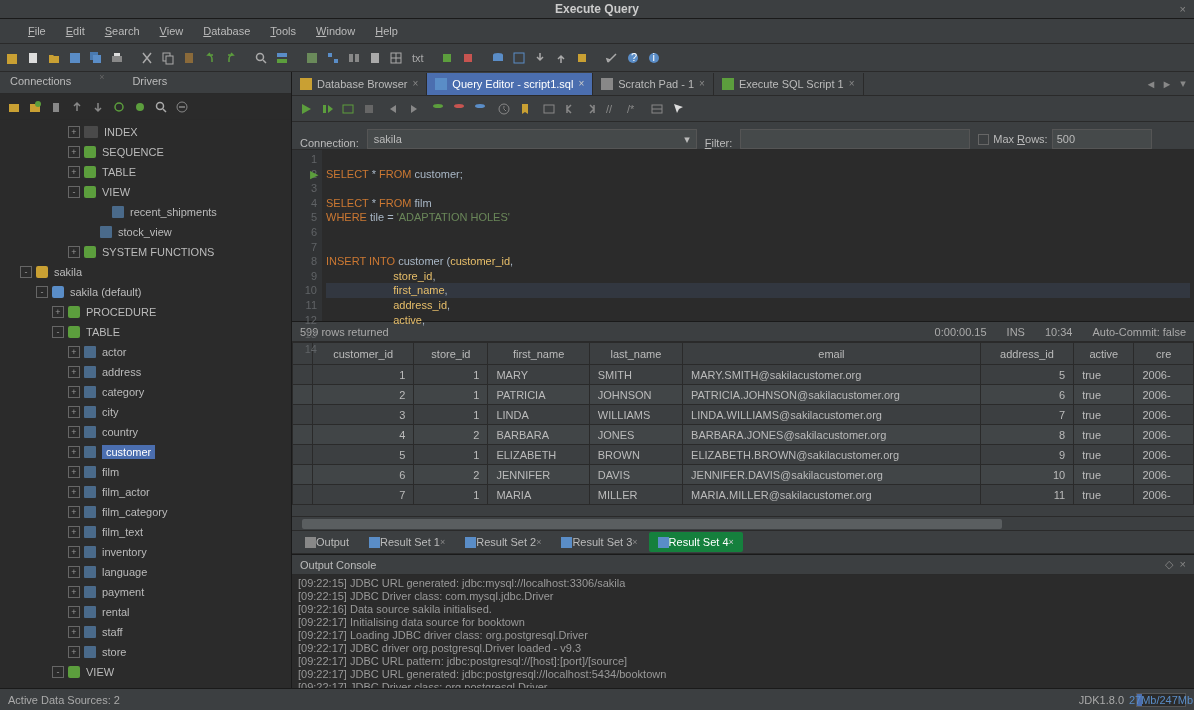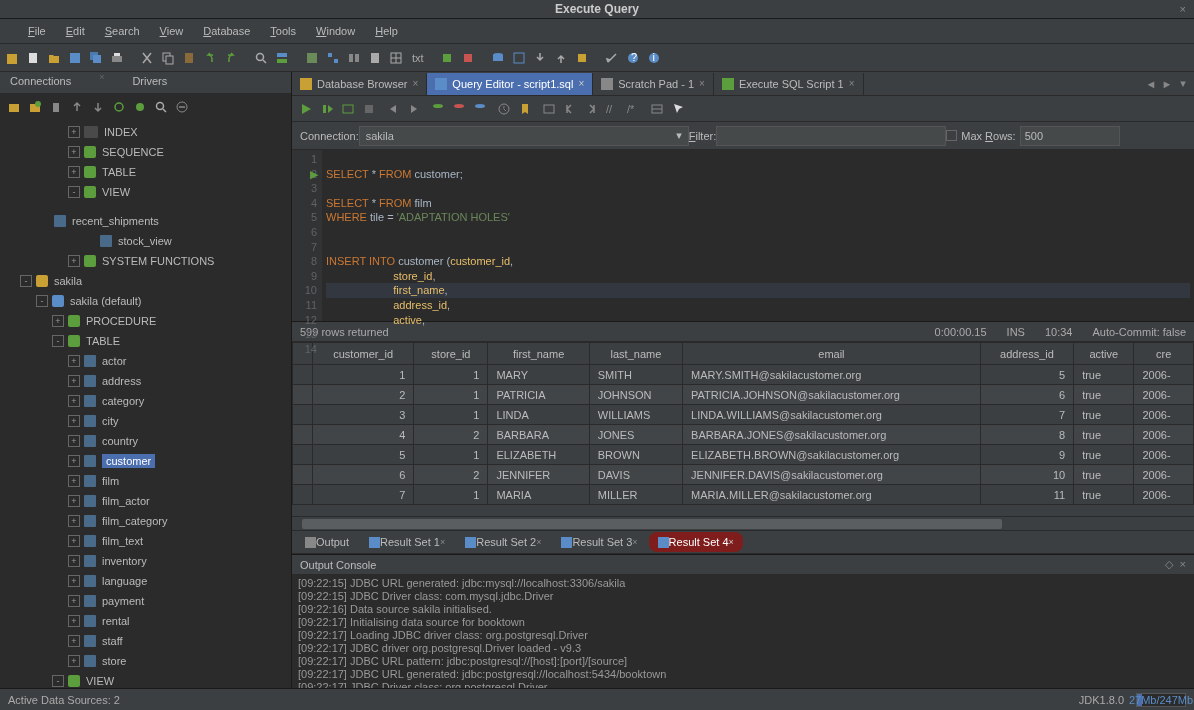--- a/index.html
+++ b/index.html
@@ -38,21 +38,21 @@
 .editor-tabs{height:24px;background:#3c3f41;display:flex;align-items:center;border-bottom:1px solid #2a2a2a;position:relative}
 .etab{height:22px;padding:0 8px;display:flex;align-items:center;gap:5px;border-right:1px solid #2a2a2a;cursor:pointer}
 .etab.active{background:#4b6eaf;color:#fff}
 .etab .x{color:#888;font-size:10px}
 .etab.active .x{color:#ccc}
 .tab-icon{width:12px;height:12px}
 .nav-arrows{position:absolute;right:4px;display:flex;gap:2px}
 .nav-arrows span{width:14px;height:14px;display:flex;align-items:center;justify-content:center;color:#888;cursor:pointer}
 .editor-toolbar{height:26px;background:#3c3f41;display:flex;align-items:center;padding:0 5px;gap:3px;border-bottom:1px solid #2a2a2a}
 .et-btn{width:18px;height:18px;display:flex;align-items:center;justify-content:center;cursor:pointer}
-.conn-row{height:28px;background:#3c3f41;display:flex;align-items:center;padding:0 8px;border-bottom:1px solid #2a2a2a}
+.conn-row{height:28px;background:#3c3f41;display:flex;align-items:flex-end;padding:0 8px;gap:8px;border-bottom:1px solid #2a2a2a}
 .conn-label{color:#bbb}
 .conn-combo{flex:0 0 330px;background:#45494a;border:1px solid #555;height:20px;padding:0 6px;display:flex;align-items:center;justify-content:space-between;color:#bbb}
 .filter-input{flex:0 0 230px;background:#45494a;border:1px solid #555;height:20px;padding:0 4px;color:#bbb}
 .maxrows{display:flex;align-items:center;gap:4px}
 .maxrows input[type=text]{width:100px;background:#45494a;border:1px solid #555;height:20px;padding:0 4px;color:#bbb}
 .chk{width:11px;height:11px;border:1px solid #666;background:#3c3f41}
 .code-area{background:#2b2b2b;display:flex;height:172px;border-bottom:1px solid #1a1a1a;position:relative}
 .gutter{width:30px;background:#313335;color:#606366;text-align:right;padding:2px 5px 0 0;font-family:monospace;font-size:11px;line-height:14.6px}
 .code{flex:1;padding:2px 4px;font-family:monospace;font-size:11px;line-height:14.6px;position:relative}
 .code-line{white-space:pre;height:14.6px}
@@ -68,21 +68,21 @@
 .results{flex:1;overflow:auto;background:#3c3f41}
 .results table{width:100%;border-collapse:collapse}
 .results th{background:#3c3f41;color:#bbb;padding:4px 8px;border:1px solid #2a2a2a;font-weight:normal;text-align:center;height:22px}
 .results td{padding:3px 8px;border:1px solid #2a2a2a;color:#bbb;height:20px}
 .results td.num{text-align:right}
 .results tr.alt{background:#414547}
 .hscroll{height:14px;background:#3c3f41;border-top:1px solid #2a2a2a;position:relative}
 .hscroll-thumb{position:absolute;left:10px;width:700px;height:10px;top:2px;background:#5a5e60;border-radius:2px}
 .result-tabs{height:24px;background:#3c3f41;display:flex;align-items:center;border-top:1px solid #2a2a2a;border-bottom:1px solid #2a2a2a;padding:0 4px;gap:2px}
 .rtab{padding:2px 8px;display:flex;align-items:center;cursor:pointer;border:1px solid transparent;height:20px}
-.rtab.active{background:#7f1d1d;color:#fff;border-radius:8px}
+.rtab.active{background:#15803d;color:#fff;border-radius:2px}
 .rtab .ri{width:11px;height:11px;background:#5a8dc7}
 .rtab .ri.out{background:#888}
 .rtab .x{color:#888;font-size:9px}
 .rtab.active .x{color:#ccc}
 .console{height:134px;background:#2b2b2b;display:flex;flex-direction:column;border-top:1px solid #1a1a1a}
 .console-header{height:20px;background:#3c3f41;display:flex;align-items:center;padding:0 8px;color:#bbb;border-bottom:1px solid #2a2a2a;justify-content:space-between}
 .console-hdr-right{display:flex;gap:6px;color:#888;font-size:9px}
 .console-body{flex:1;overflow:hidden;padding:2px 6px;font-family:monospace;font-size:10px;line-height:13px;color:#999}
 .console-line{white-space:nowrap;overflow:hidden;text-overflow:ellipsis}
 .statusbar{height:22px;background:#3c3f41;display:flex;align-items:center;padding:0 8px;gap:12px;border-top:1px solid #1a1a1a;color:#aaa}
@@ -348,21 +348,21 @@
         <div class="tree-node" style="padding-left: 68px;">
           <span class="tree-exp">+</span>
           <span class="cyl green tree-icon"></span>
           <span class="tree-label">TABLE</span>
         </div>
         <div class="tree-node" style="padding-left: 68px;">
           <span class="tree-exp">-</span>
           <span class="cyl green tree-icon"></span>
           <span class="tree-label">VIEW</span>
         </div>
-        <div class="tree-node" style="padding-left: 38px; margin-top: 9px;">
+        <div class="tree-node" style="padding-left: 96px;">
           <span class="tree-exp blank"></span>
           <span class="tbl-icon tree-icon"></span>
           <span class="tree-label">recent_shipments</span>
         </div>
         <div class="tree-node" style="padding-left: 84px;">
           <span class="tree-exp blank"></span>
           <span class="tbl-icon tree-icon"></span>
           <span class="tree-label">stock_view</span>
         </div>
         <div class="tree-node" style="padding-left: 68px;">

